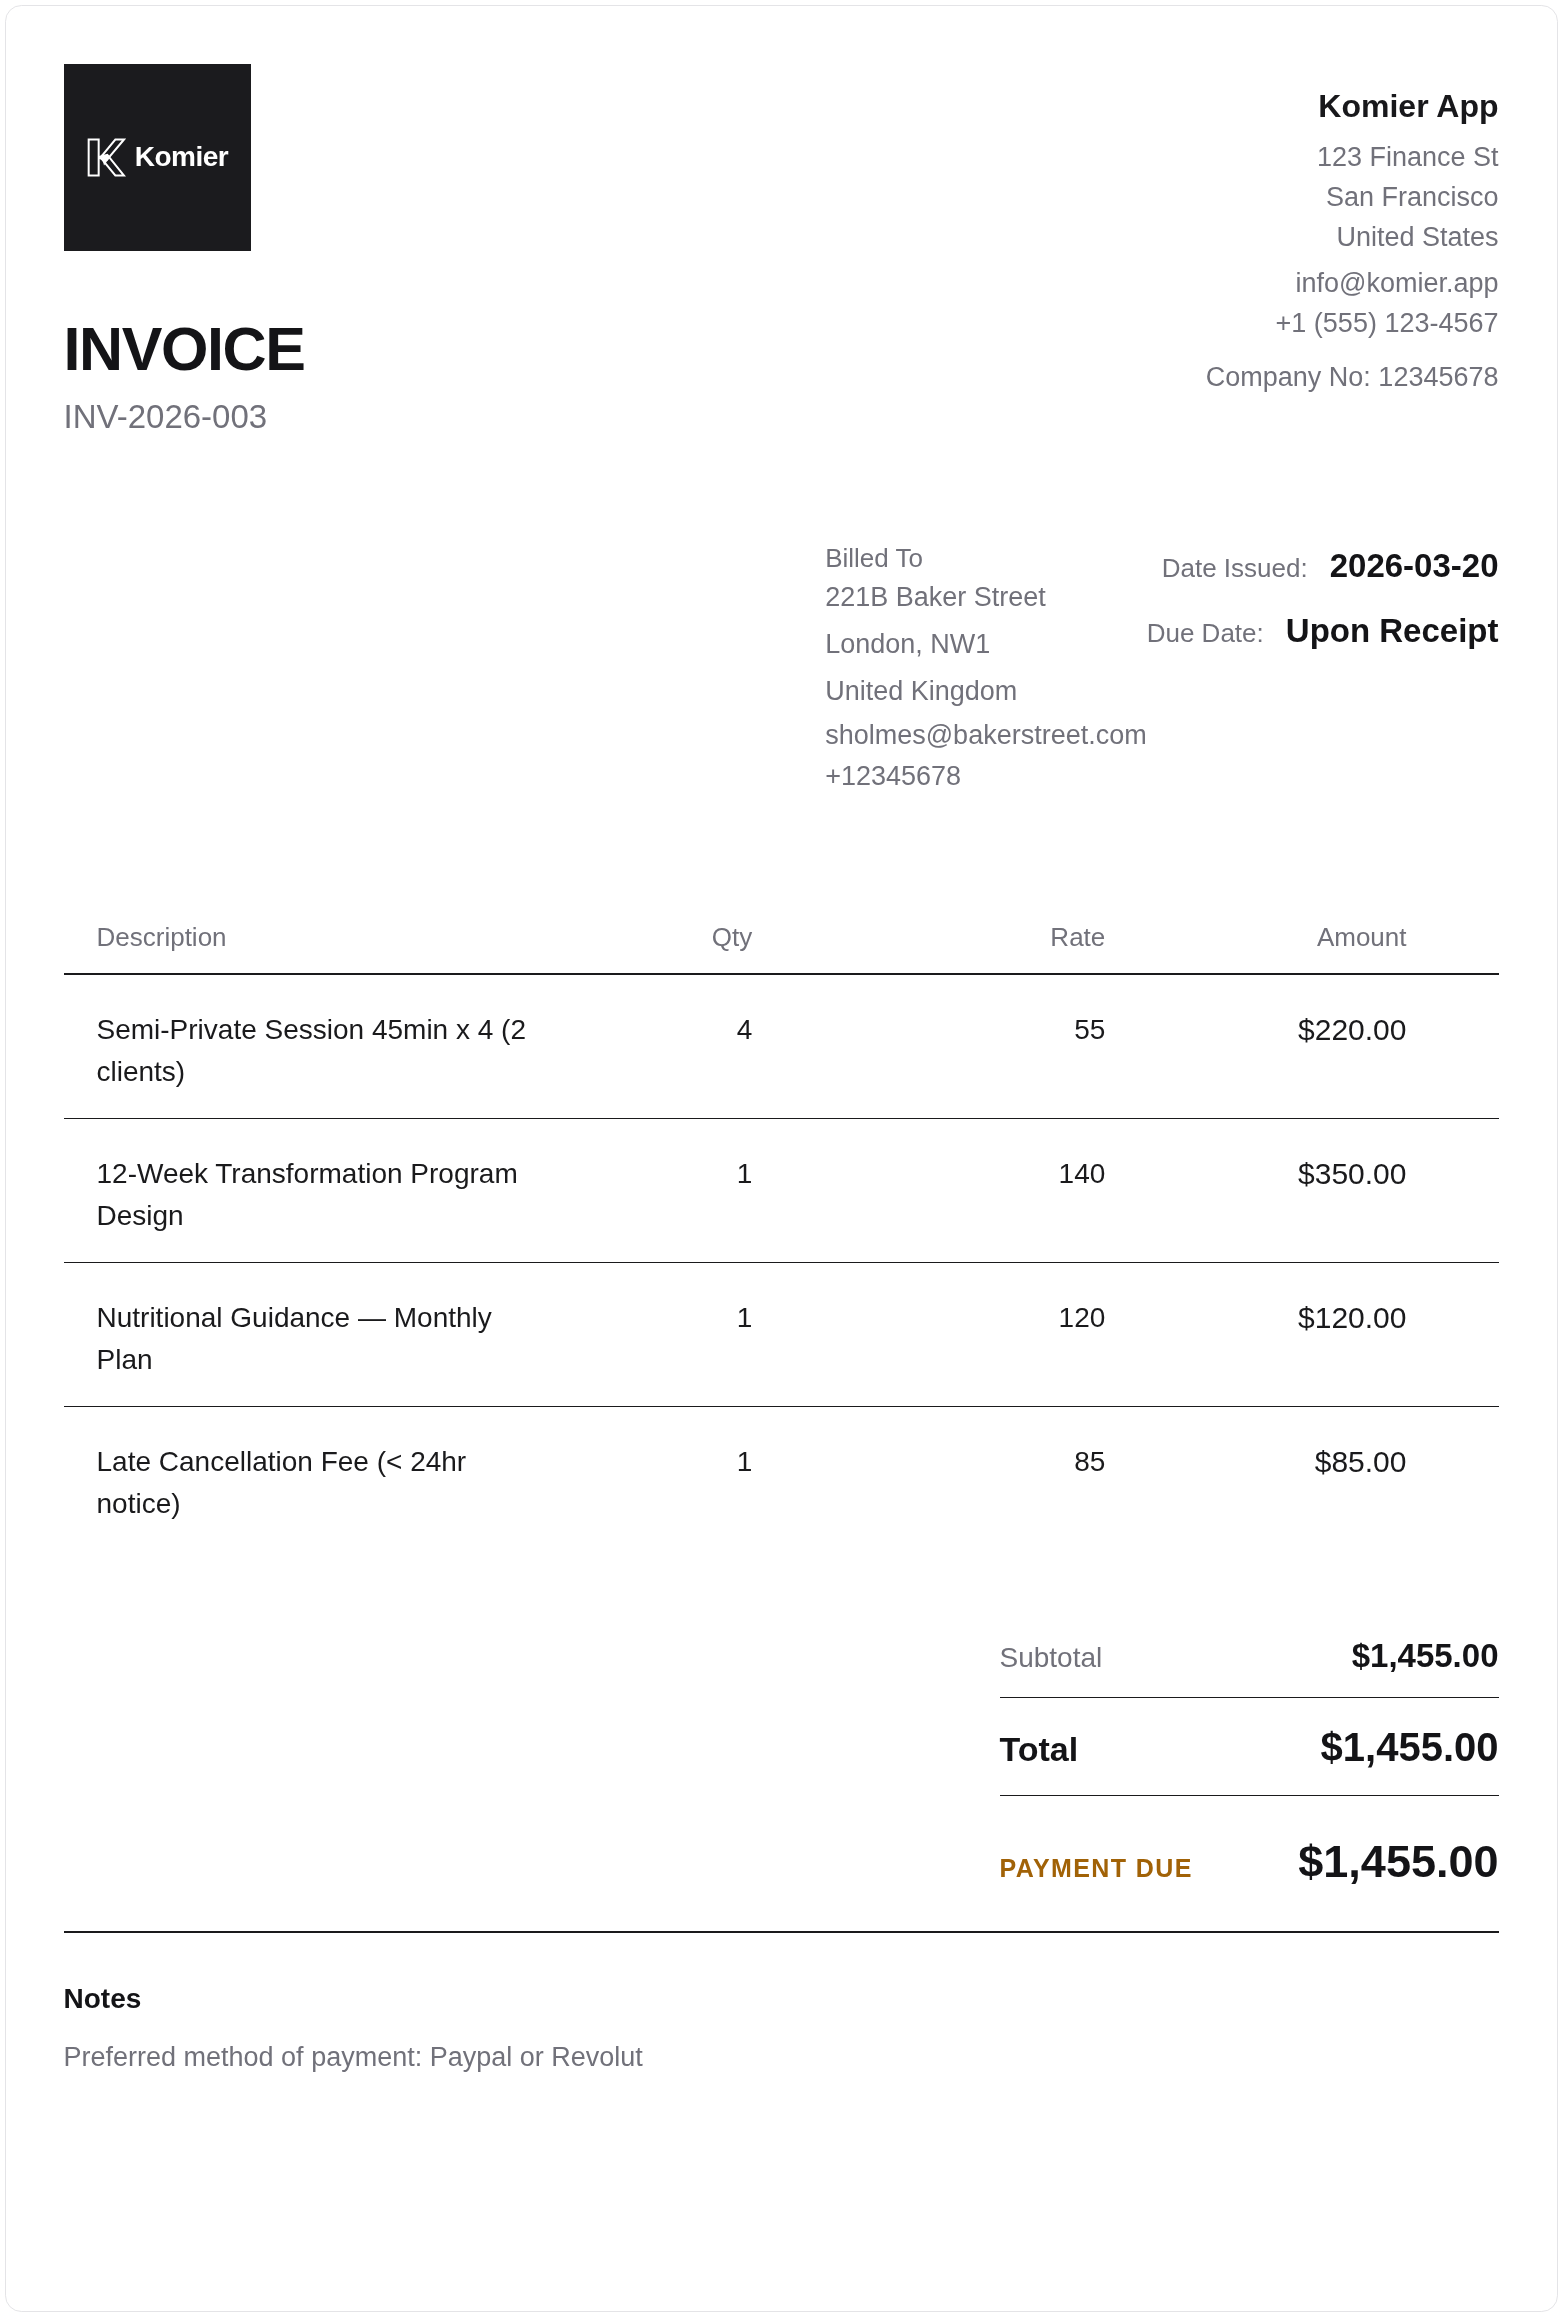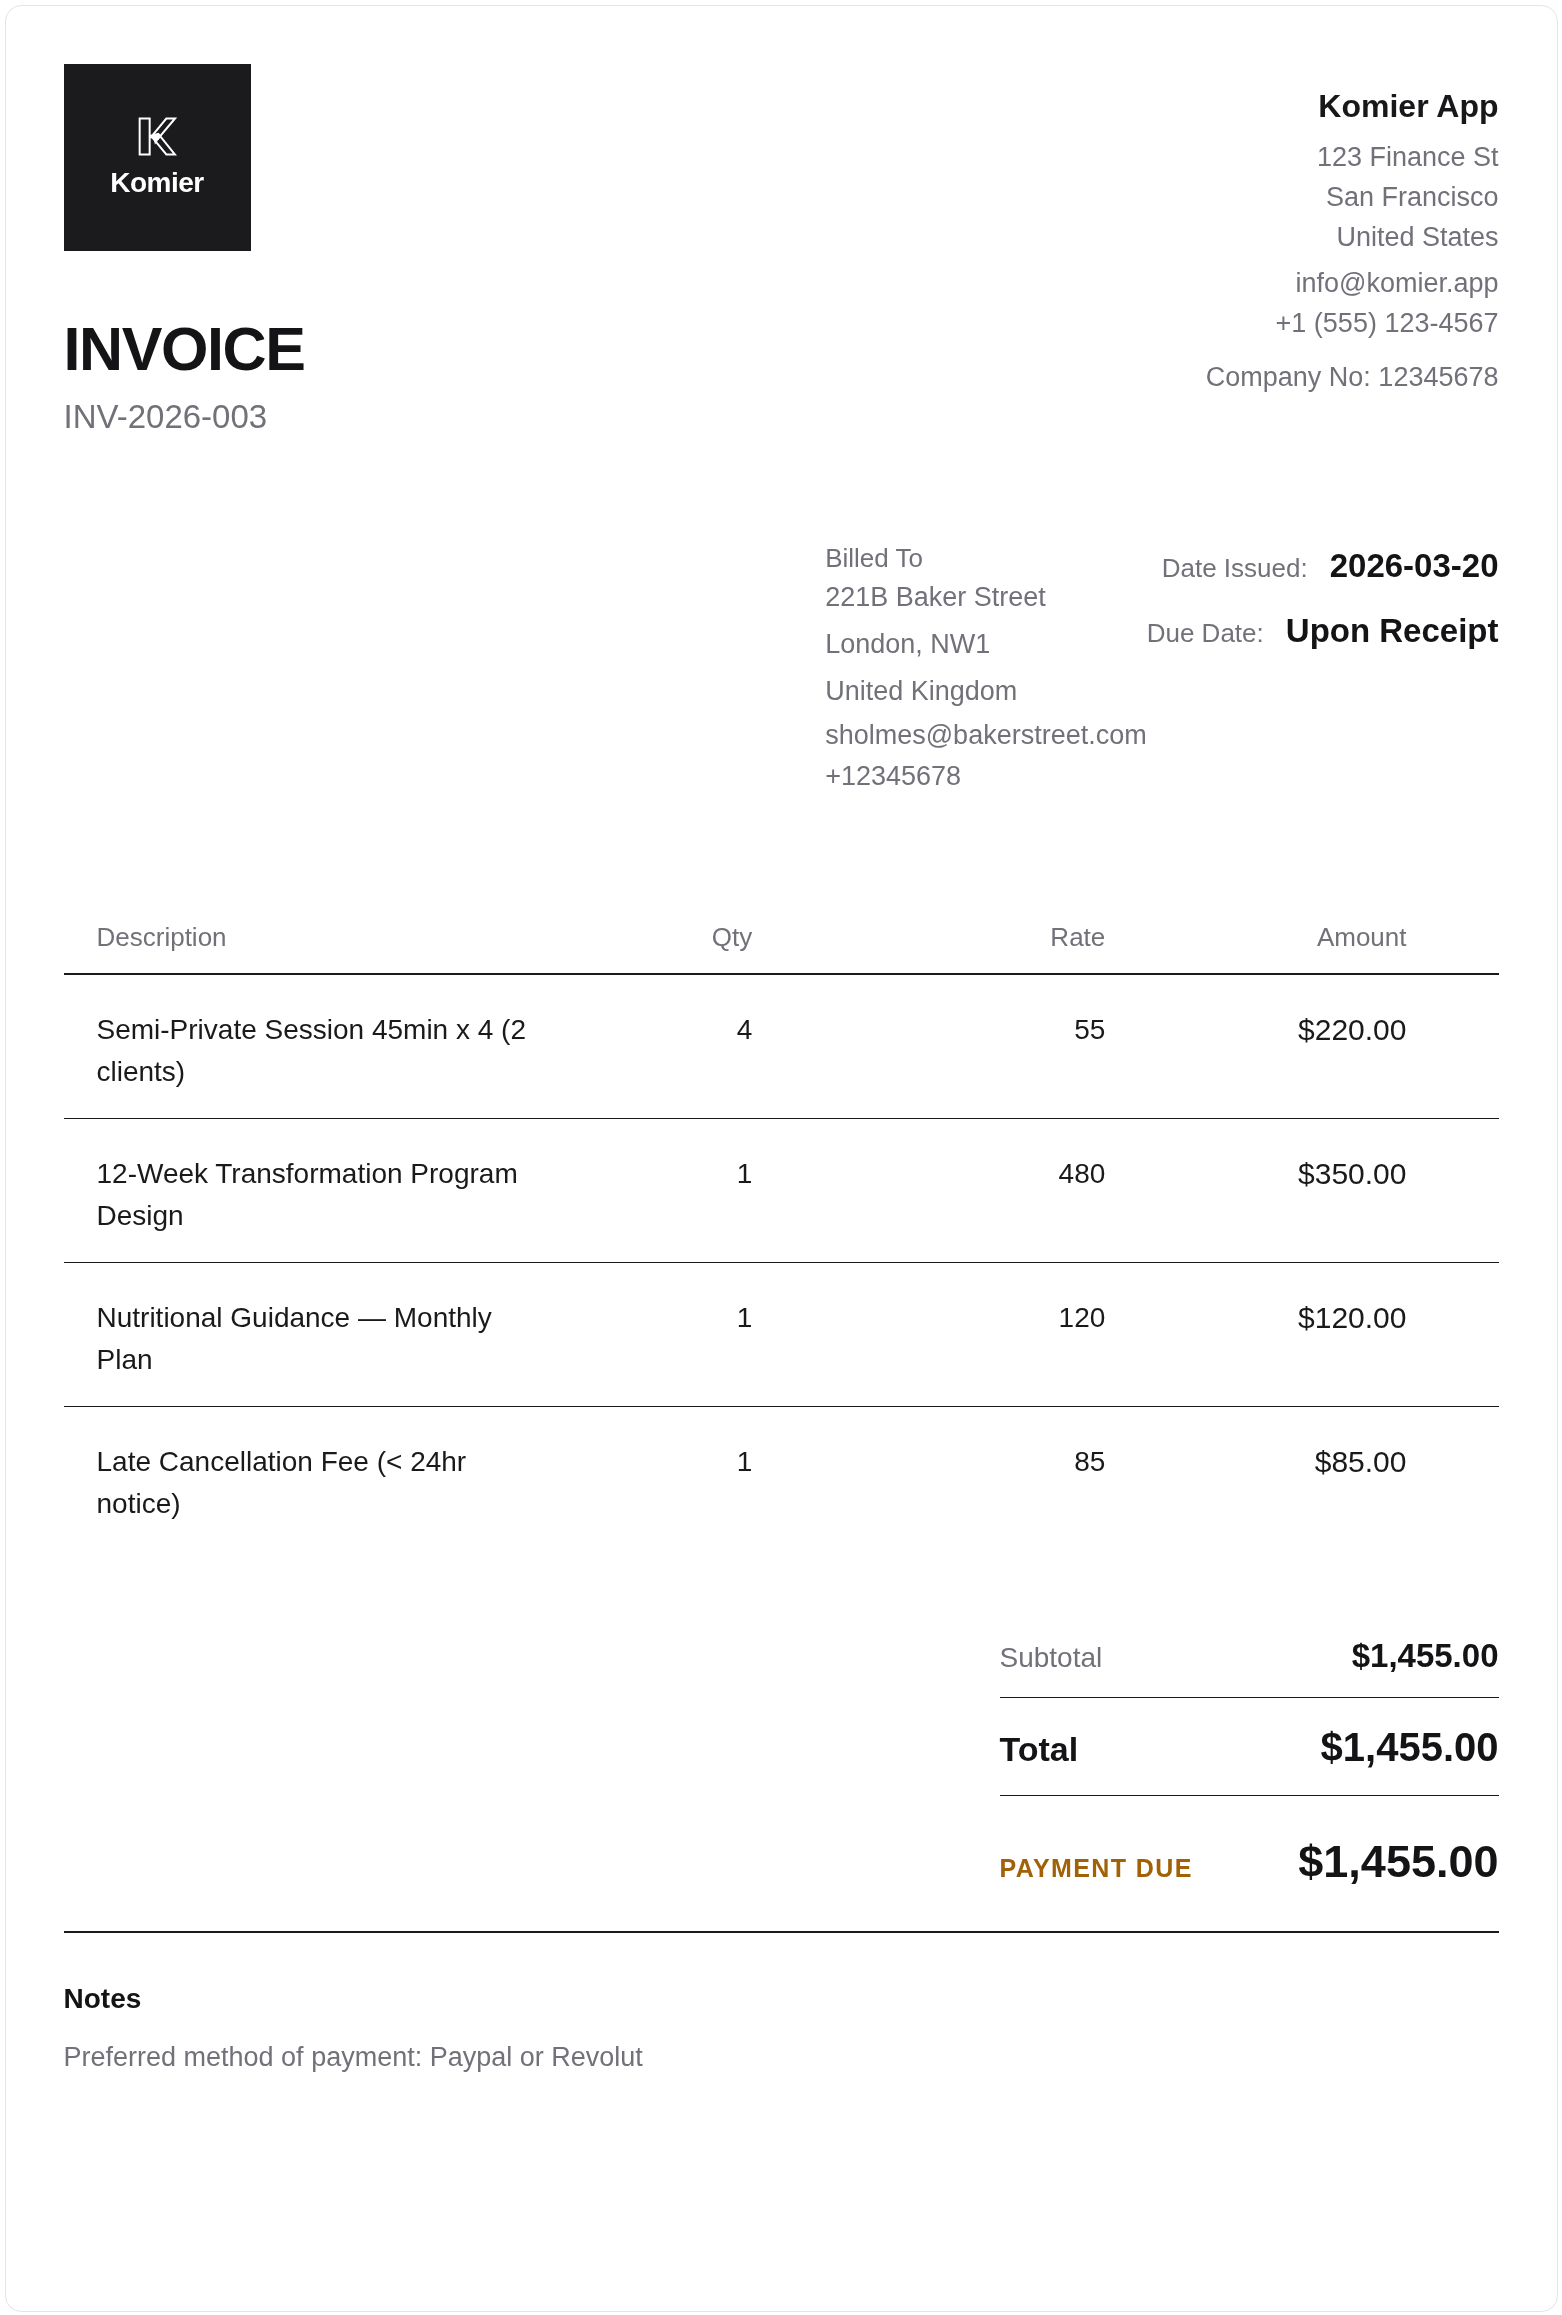--- a/index.html
+++ b/index.html
@@ -9,21 +9,21 @@
   .card {
     position:absolute; left:4.5px; top:4.5px; right:4.5px; bottom:4.5px;
     background:#ffffff; border:1.8px solid #e4e4e7; border-radius:16.3px;
     padding:58px 58px 0 58px; overflow:hidden;
   }
 
   
   .top { display:flex; justify-content:space-between; align-items:flex-start; }
   .logo-box {
     width:187px; height:187px; background:#1b1b1e;
-    display:flex; align-items:center; justify-content:center; gap:9px;flex-direction:column;
+    display:flex; align-items:center; justify-content:center; gap:9px;
   }
   .logo-text { color:#ffffff; font-size:28px; font-weight:700; letter-spacing:-0.5px; }
   .invoice-title { margin-top:63px; font-size:61px; font-weight:800; letter-spacing:-1.4px; color:#141417; }
   .invoice-number { margin-top:14.5px; font-size:33px; color:#71717a; }
 
   .company { text-align:right; padding-top:22px; font-size:27px; line-height:40px; color:#71717a; }
   .company-name { font-size:32px; font-weight:700; color:#18181b; margin-bottom:11px; }
   .company-group { margin-top:6px; }
   .company-no { margin-top:14.5px; }
 
@@ -159,21 +159,21 @@
           </td>
         <td>4</td>
         <td>55</td>
         <td class="col-amount">$220.00</td>
       </tr>
       <tr>
         <td class="col-desc">
             <div class="desc-text">12-Week Transformation Program Design</div>
           </td>
         <td>1</td>
-        <td>480</td>
+        <td>140</td>
         <td class="col-amount">$350.00</td>
       </tr>
       <tr>
         <td class="col-desc">
             <div class="desc-text">Nutritional Guidance — Monthly Plan</div>
           </td>
         <td>1</td>
         <td>120</td>
         <td class="col-amount">$120.00</td>
       </tr>

